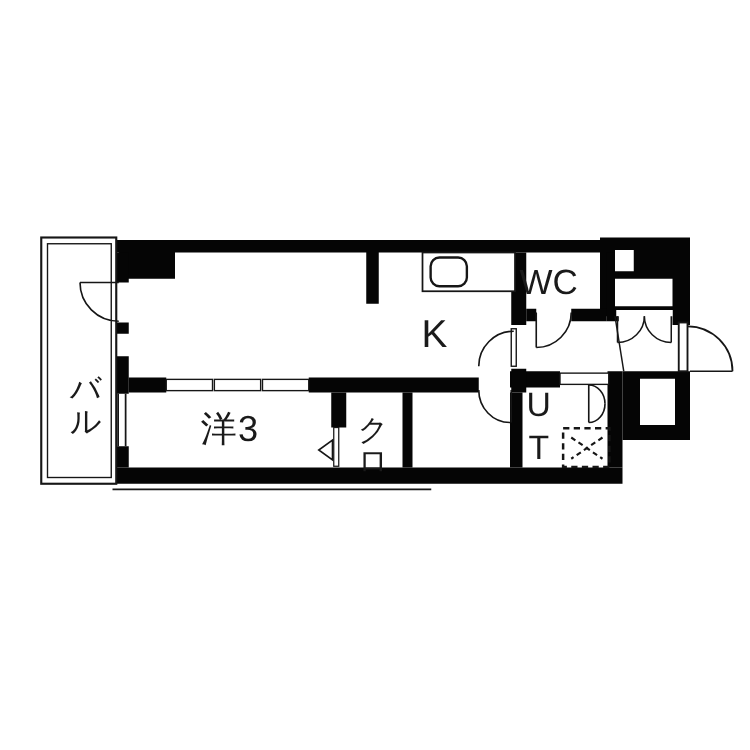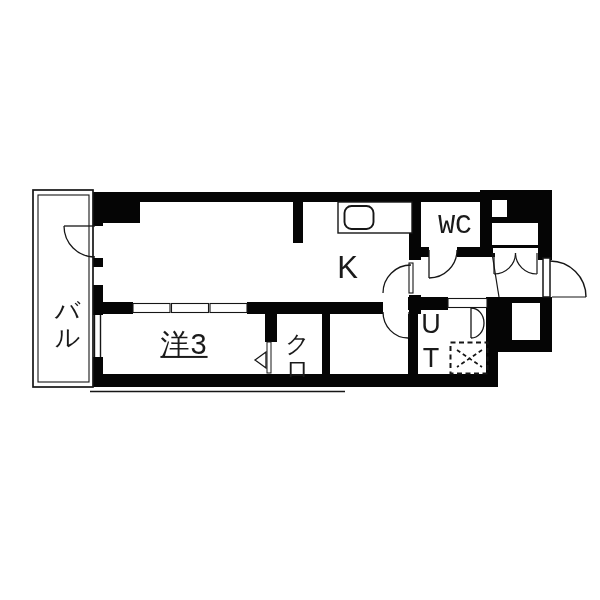--- a/index.html
+++ b/index.html
@@ -120,23 +120,23 @@
       <line x1="457" y1="350" x2="482" y2="367" stroke-width="1.7" stroke-dasharray="4,3"></line>
       <line x1="482" y1="350" x2="457" y2="367" stroke-width="1.7" stroke-dasharray="4,3"></line>
     </g>
 
     <line x1="90" y1="391.5" x2="345" y2="391.5" stroke="#161616" stroke-width="1.5"></line>
   </svg>
 
 
   <div class="room-label" style="left:348px;top:268px;font-size:31px;">K</div>
 
-  <div class="room-label" style="left:455px;top:226px;font-size:28px;letter-spacing:0;font-family:Liberation Mono, monospace;">WC</div>
+  <div class="room-label" style="left:439px;top:226px;font-size:28px;letter-spacing:0;">WC</div>
 
-  <div class="room-label" style="left:184px;top:344px;font-size:29px;text-decoration:underline;">洋3</div>
+  <div class="room-label" style="left:184px;top:344px;font-size:29px;">洋3</div>
 
 
   <div class="room-label vertical" style="left:68px;top:312px;font-size:25px;">バル</div>
 
   <div class="room-label vertical" style="left:297px;top:346px;font-size:24px;">クロ</div>
 
   <div class="room-label vertical" style="left:431px;top:343px;font-size:27px;letter-spacing:4px;">UT</div>
 </div>
 
 </body></html>

